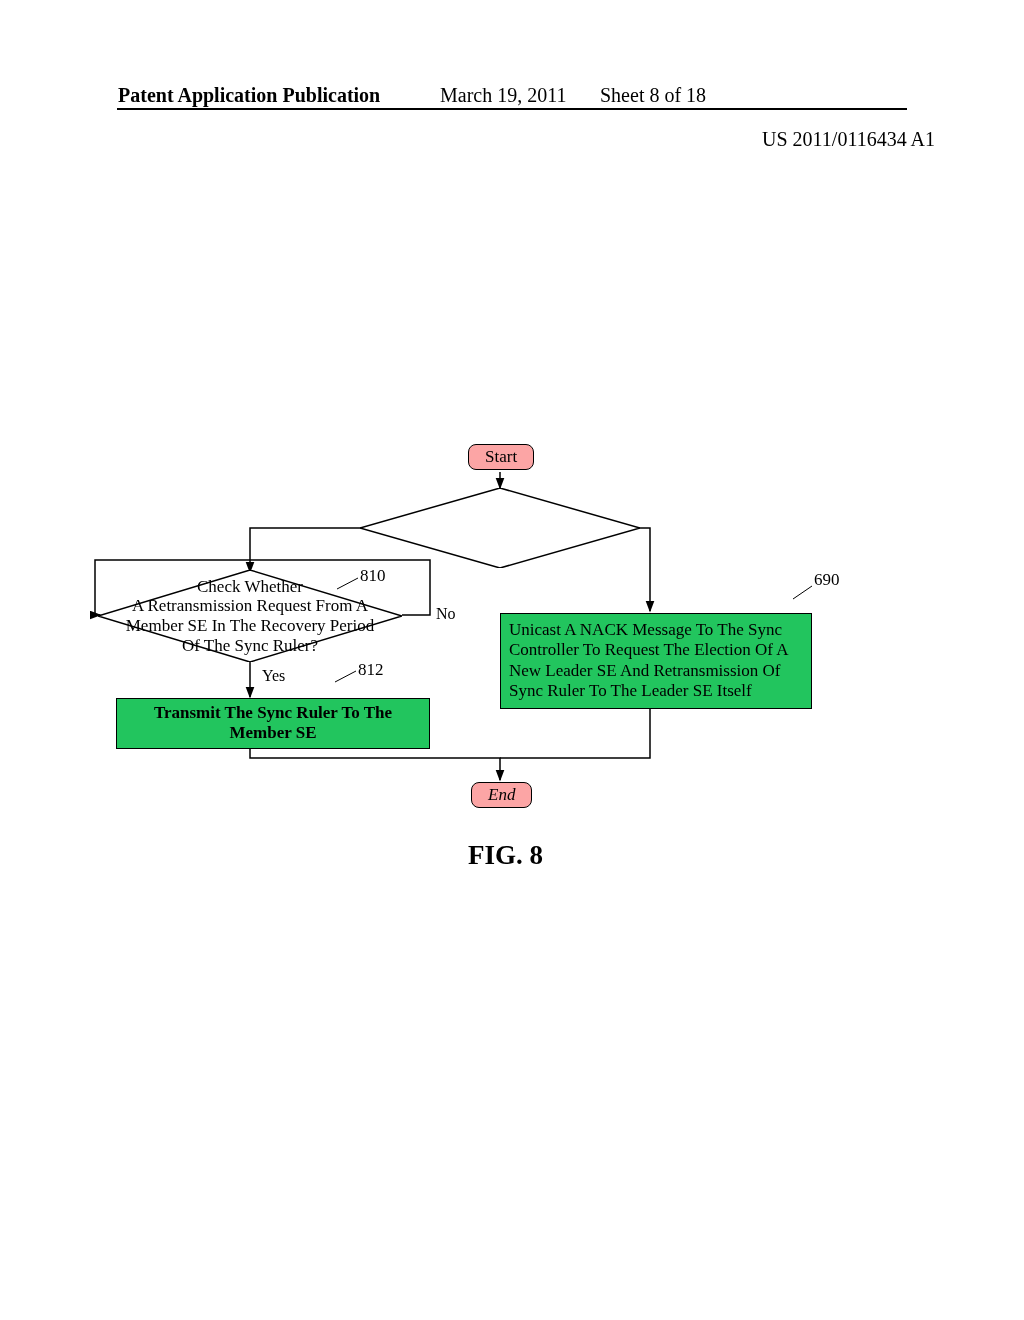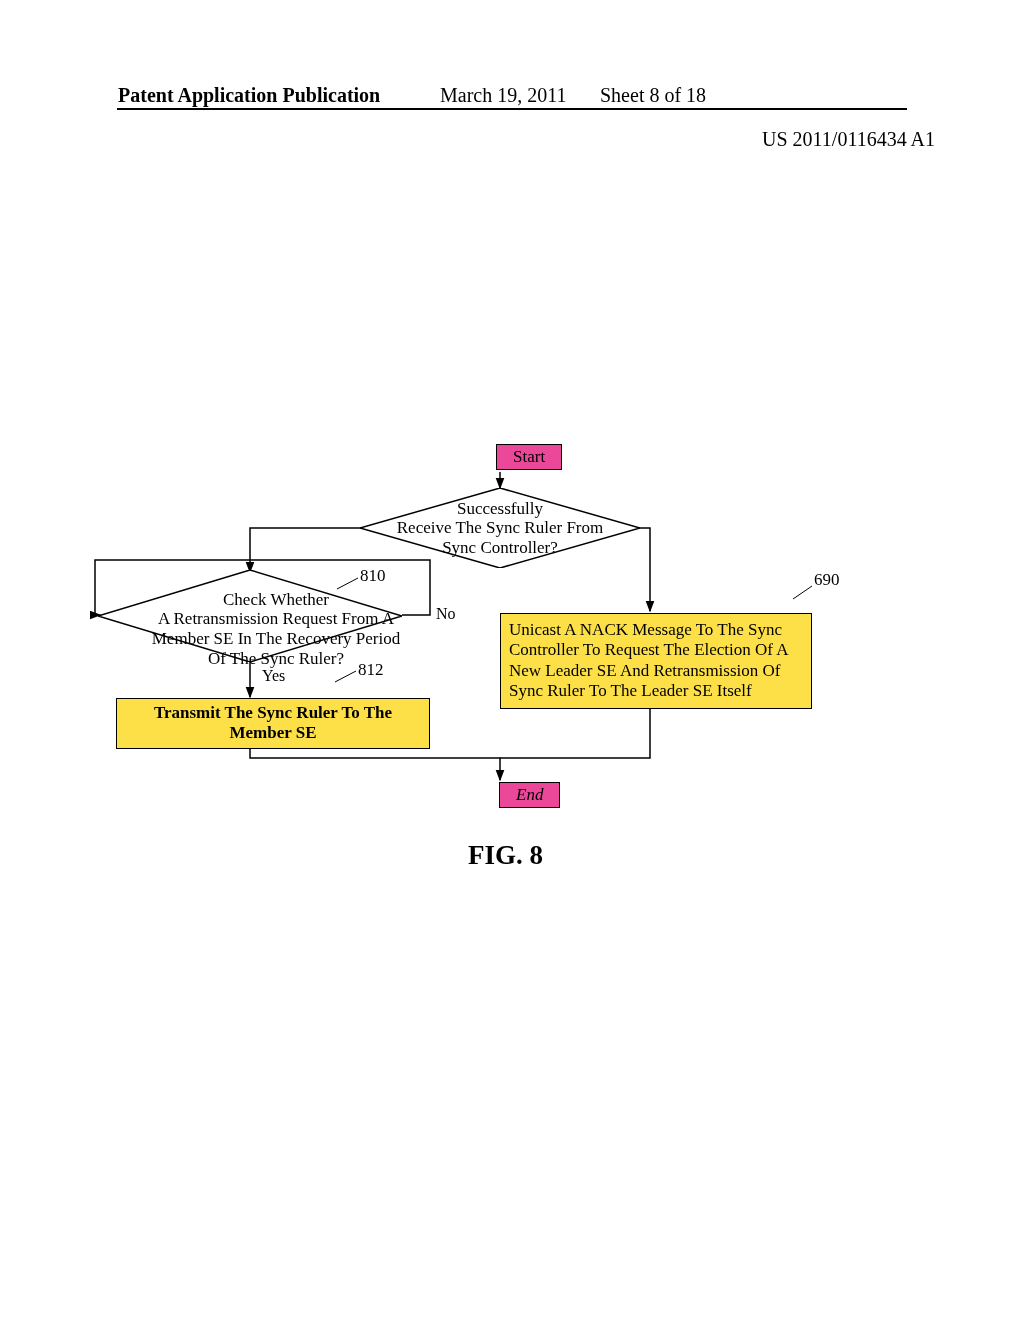--- a/index.html
+++ b/index.html
@@ -56,32 +56,31 @@
     left: 0;
     width: 1024px;
     height: 500px;
     font-size: 17px;
   }
 
   
   .term {
     position: absolute;
     border: 1.5px solid #000;
-    border-radius: 0;
-    text-align: center;
-    background: #ec4899;
-    margin-left: 28px;
+    border-radius: 8px;
+    text-align: center;
+    background: #fca5a5;
   }
   .term span { display: inline-block; padding: 2px 16px; }
 
   
   .proc {
     position: absolute;
     border: 1.5px solid #000;
-    background: #fde047;
+    background: #22c55e;
     text-align: center;
     padding: 4px 6px;
     line-height: 1.2;
   }
 
   
   .diamond-wrap {
     position: absolute;
   }
   .diamond-svg {
@@ -158,30 +157,27 @@
     </svg>
 
     <div class="term" style="left:468px; top:14px;">
       <span>Start</span>
     </div>
 
     <div class="diamond-wrap" style="left:360px; top:58px; width:280px; height:80px;">
       <svg class="diamond-svg" width="280" height="80">
         <polygon points="140,0 280,40 140,80 0,40" fill="#fff" stroke="#000" stroke-width="1.5"></polygon>
       </svg>
-      <div class="diamond-text" style="left:20px; top:8px; width:240px; height:64px; white-space:pre-line;">Successfully
-Receive The Sync Ruler From
-Sync Controller?</div>
     </div>
 
     <div class="diamond-wrap" style="left:98px; top:140px; width:304px; height:92px;">
       <svg class="diamond-svg" width="304" height="92">
         <polygon points="152,0 304,46 152,92 0,46" fill="#fff" stroke="#000" stroke-width="1.5"></polygon>
       </svg>
-      <div class="diamond-text" style="left:24px; top:21px; width:256px; height:76px; white-space:pre-line;margin-left:26px;">Check Whether
+      <div class="diamond-text" style="left:24px; top:8px; width:256px; height:76px; white-space:pre-line;">Check Whether
 A Retransmission Request From A
 Member SE In The Recovery Period
 Of The Sync Ruler?</div>
     </div>
 
     <div class="proc" style="left:116px; top:268px; width:300px;font-weight:bold;">
       <span>Transmit The Sync Ruler To The Member SE</span>
     </div>
 
     <div class="proc" style="left:500px; top:183px; width:294px; text-align:left; padding:6px 8px;">

